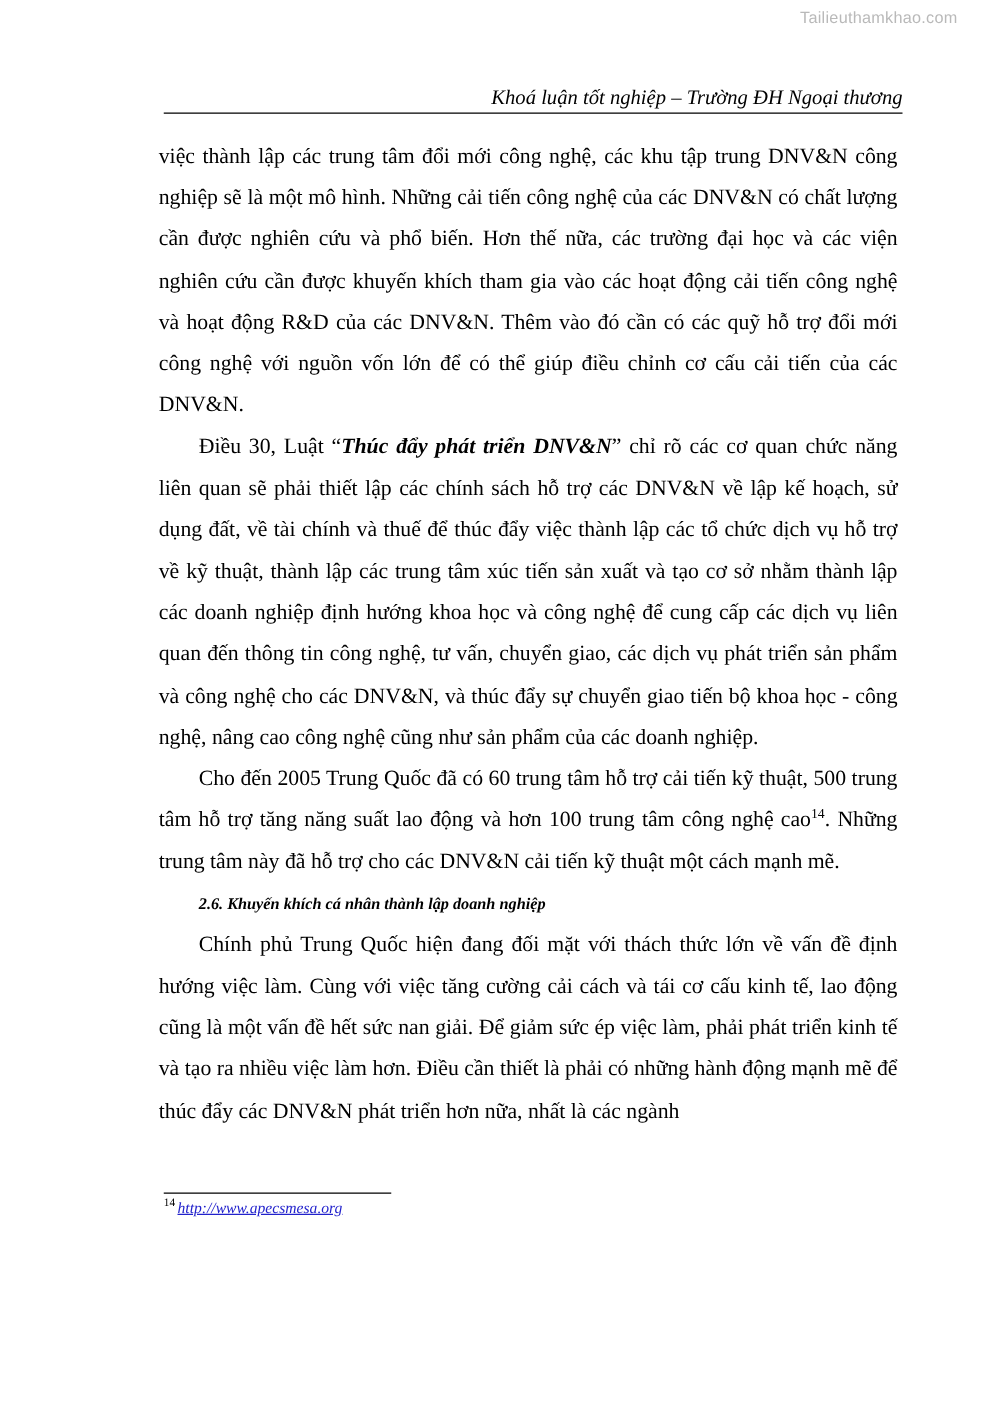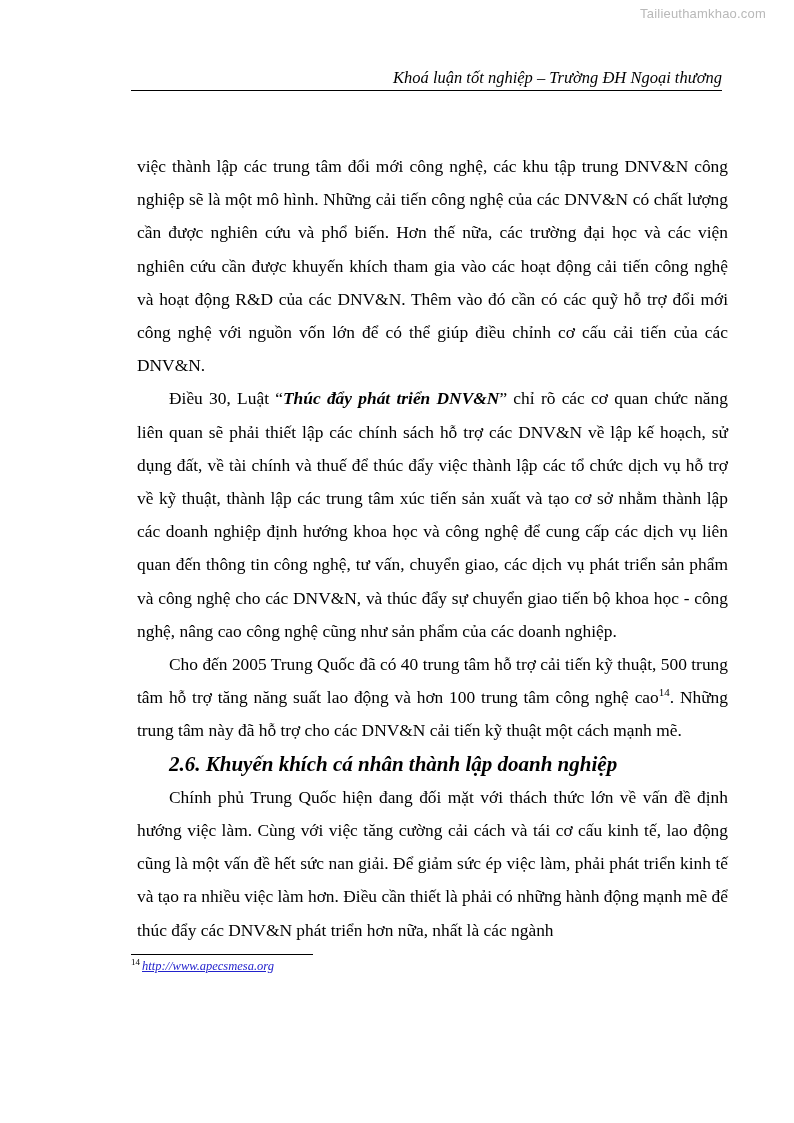--- a/index.html
+++ b/index.html
@@ -45,24 +45,23 @@
   }
   .header-rule {
     margin-top: 2px;
     border-bottom: 1.2px solid #000;
     width: 100%;
   }
 
   
   .body-area {
     position: absolute;
-    left: 137px;
+    left: 127px;
     top: 108px;
     width: 591px;
-    margin-top: 42px;
   }
   p.para {
     margin: 0;
     font-size: 17.4px;
     line-height: 33.2px;
     text-align: justify;
     text-justify: inter-word;
     hyphens: none;
   }
   p.para.indent {
@@ -74,21 +73,21 @@
   }
   sup.fn {
     font-size: 11px;
     vertical-align: super;
     line-height: 0;
   }
 
   
   h2.section-heading {
     margin: 0;
-    font-size: 21px;
+    font-size: 13px;
     line-height: 33.2px;
     font-weight: bold;
     font-style: italic;
     text-indent: 32px;
     text-align: left;
   }
 
   
   .footnote {
     position: absolute;
@@ -161,21 +160,21 @@
     <div class="header-title">Khoá luận tốt nghiệp – Trường ĐH Ngoại thương</div>
     <div class="header-rule"></div>
   </div>
 
   <div class="body-area">
 
     <p class="para">việc thành lập các trung tâm đổi mới công nghệ, các khu tập trung DNV&amp;N công nghiệp sẽ là một mô hình. Những cải tiến công nghệ của các DNV&amp;N có chất lượng cần được nghiên cứu và phổ biến. Hơn thế nữa, các trường đại học và các viện nghiên cứu cần được khuyến khích tham gia vào các hoạt động cải tiến công nghệ và hoạt động R&amp;D của các DNV&amp;N. Thêm vào đó cần có các quỹ hỗ trợ đổi mới công nghệ với nguồn vốn lớn để có thể giúp điều chỉnh cơ cấu cải tiến của các DNV&amp;N.</p>
 
     <p class="para indent"><span>Điều 30, Luật “</span><span class="bi">Thúc đẩy phát triển DNV&amp;N</span><span>” chỉ rõ các cơ quan chức năng liên quan sẽ phải thiết lập các chính sách hỗ trợ các DNV&amp;N về lập kế hoạch, sử dụng đất, về tài chính và thuế để thúc đẩy việc thành lập các tổ chức dịch vụ hỗ trợ về kỹ thuật, thành lập các trung tâm xúc tiến sản xuất và tạo cơ sở nhằm thành lập các doanh nghiệp định hướng khoa học và công nghệ để cung cấp các dịch vụ liên quan đến thông tin công nghệ, tư vấn, chuyển giao, các dịch vụ phát triển sản phẩm và công nghệ cho các DNV&amp;N, và thúc đẩy sự chuyển giao tiến bộ khoa học - công nghệ, nâng cao công nghệ cũng như sản phẩm của các doanh nghiệp.</span></p>
 
-    <p class="para indent"><span>Cho đến 2005 Trung Quốc đã có 40 trung tâm hỗ trợ cải tiến kỹ thuật, 500 trung tâm hỗ trợ tăng năng suất lao động và hơn 100 trung tâm công nghệ cao</span><sup class="fn">14</sup><span>. Những trung tâm này đã hỗ trợ cho các DNV&amp;N cải tiến kỹ thuật một cách mạnh mẽ.</span></p>
+    <p class="para indent"><span>Cho đến 2005 Trung Quốc đã có 60 trung tâm hỗ trợ cải tiến kỹ thuật, 500 trung tâm hỗ trợ tăng năng suất lao động và hơn 100 trung tâm công nghệ cao</span><sup class="fn">14</sup><span>. Những trung tâm này đã hỗ trợ cho các DNV&amp;N cải tiến kỹ thuật một cách mạnh mẽ.</span></p>
 
     <h2 class="section-heading">2.6. Khuyến khích cá nhân thành lập doanh nghiệp</h2>
 
     <p class="para indent">Chính phủ Trung Quốc hiện đang đối mặt với thách thức lớn về vấn đề định hướng việc làm. Cùng với việc tăng cường cải cách và tái cơ cấu kinh tế, lao động cũng là một vấn đề hết sức nan giải. Để giảm sức ép việc làm, phải phát triển kinh tế và tạo ra nhiều việc làm hơn. Điều cần thiết là phải có những hành động mạnh mẽ để thúc đẩy các DNV&amp;N phát triển hơn nữa, nhất là các ngành</p>
 
   </div>
 
   <div class="footnote">
     <div class="footnote-rule"></div>
     <div class="footnote-text"><sup>14</sup><a class="footnote-link" href="#">http://www.apecsmesa.org</a></div>

